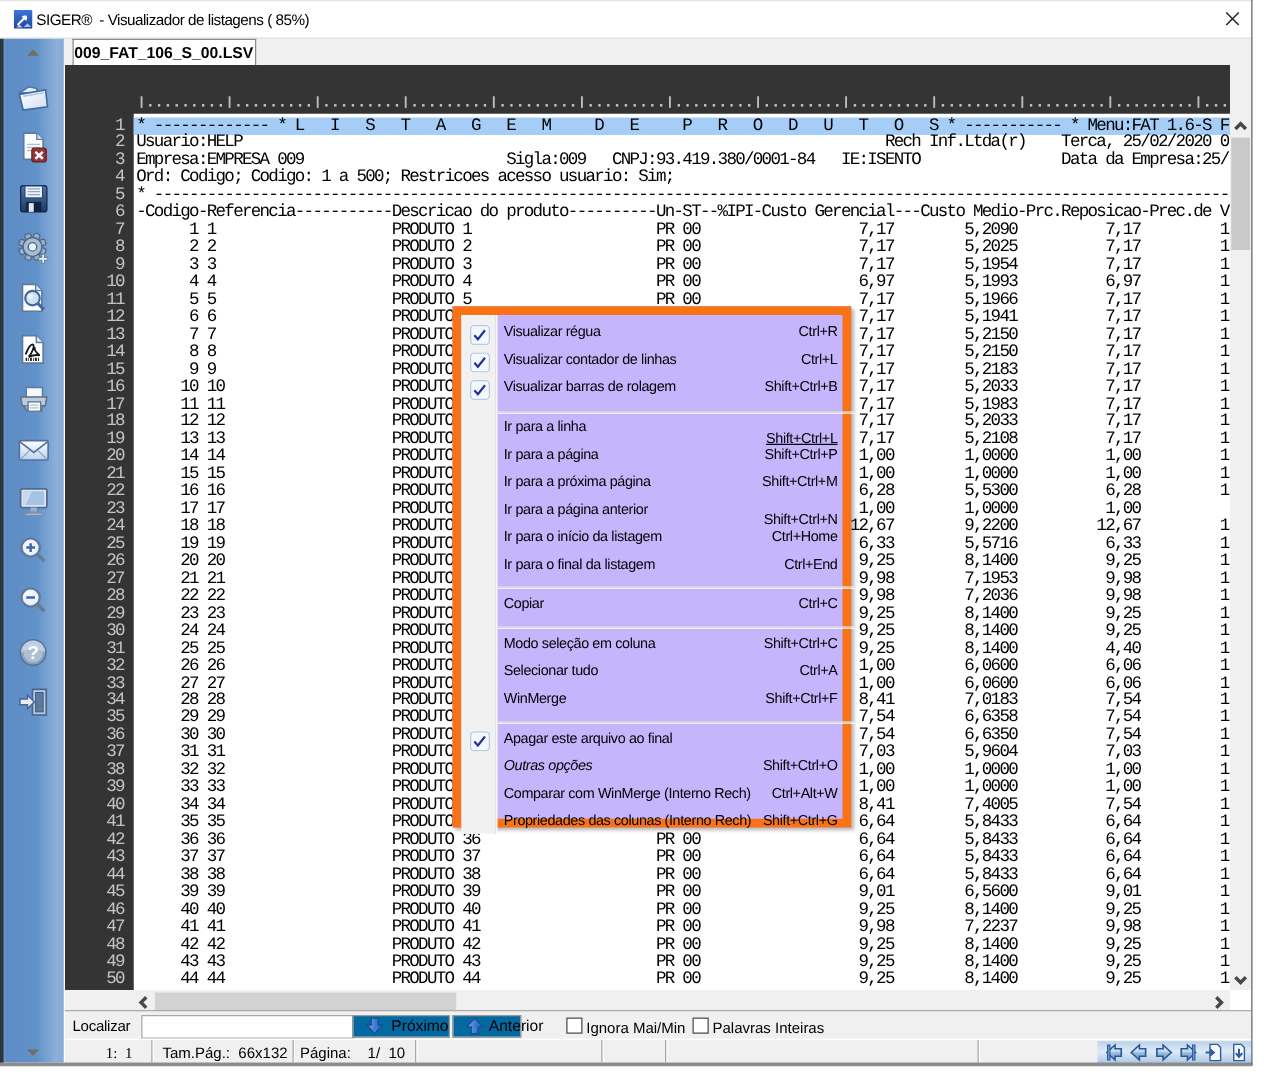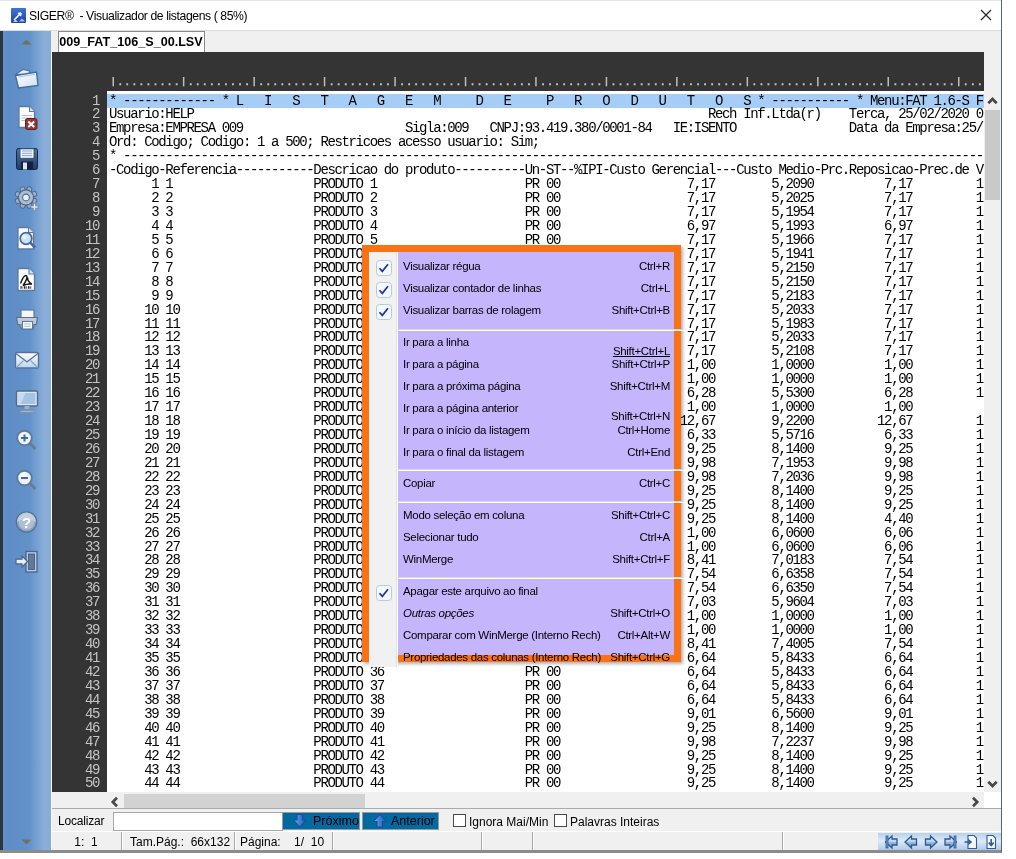--- a/index.html
+++ b/index.html
@@ -353,21 +353,21 @@
           <linearGradient id="bg1" x1="0" y1="0" x2="1" y2="0">
             <stop offset="0" stop-color="#7db0e8"></stop>
             <stop offset="0.5" stop-color="#3d7fd4"></stop>
             <stop offset="1" stop-color="#2764b4"></stop>
           </linearGradient>
         </defs>
         <path d="M5 1.5 L10.5 1.5 L10.5 7 L14 7 L7.8 14 L1.5 7 L5 7 Z" fill="url(#bg1)" stroke="#1d4c94" stroke-width="1.1"></path>
       </svg>
       <span style="position:absolute;left:30px;top:1px;">Próximo</span>
     </div>
-  <div class="btn" id="btnant" style="left:362px;width:77px;">
+  <div class="btn" id="btnant" style="left:362px;width:55px;">
       <svg width="16" height="16" style="position:absolute;left:9px;top:0.5px;">
         <defs>
           <linearGradient id="bg2" x1="0" y1="0" x2="1" y2="0">
             <stop offset="0" stop-color="#7db0e8"></stop>
             <stop offset="0.5" stop-color="#3d7fd4"></stop>
             <stop offset="1" stop-color="#2764b4"></stop>
           </linearGradient>
         </defs>
         <path d="M7.8 1.5 L14 8.5 L10.5 8.5 L10.5 14 L5 14 L5 8.5 L1.5 8.5 Z" fill="url(#bg2)" stroke="#1d4c94" stroke-width="1.1"></path>
       </svg>
@@ -377,21 +377,21 @@
   <div class="cblbl" style="left:469px;">Ignora Mai/Min</div>
   <div class="cb" style="left:554px;"></div>
   <div class="cblbl" style="left:570px;">Palavras Inteiras</div>
   <div id="statusrow"></div>
   <div class="sep" style="left:121px;"></div>
   <div class="sep" style="left:234px;"></div>
   <div class="sep" style="left:331.5px;"></div>
   <div class="sep" style="left:481px;"></div>
   <div class="sep" style="left:532px;"></div>
   <div class="sep" style="left:782px;"></div>
-  <div class="stxt" style="left:66px;width:40px;text-align:center;">1:&nbsp; 1</div>
+  <div class="stxt" style="left:66px;width:40px;text-align:right;font-family:Liberation Serif, serif;">1:&nbsp; 1</div>
   <div class="stxt" style="left:130px;">Tam.Pág.: &nbsp;66x132</div>
   <div class="stxt" style="left:240px;">Página: &nbsp; &nbsp;1/ &nbsp;10</div>
   <div id="navbar"></div>
   <div class="abs" style="left:883px;top:834px;">
       <svg width="16" height="16">
         <defs>
           <linearGradient id="navg0" x1="0" y1="0" x2="0" y2="1">
             <stop offset="0" stop-color="#e9f2fb"></stop>
             <stop offset="0.45" stop-color="#bdd5ec"></stop>
             <stop offset="0.55" stop-color="#94b6dd"></stop>

